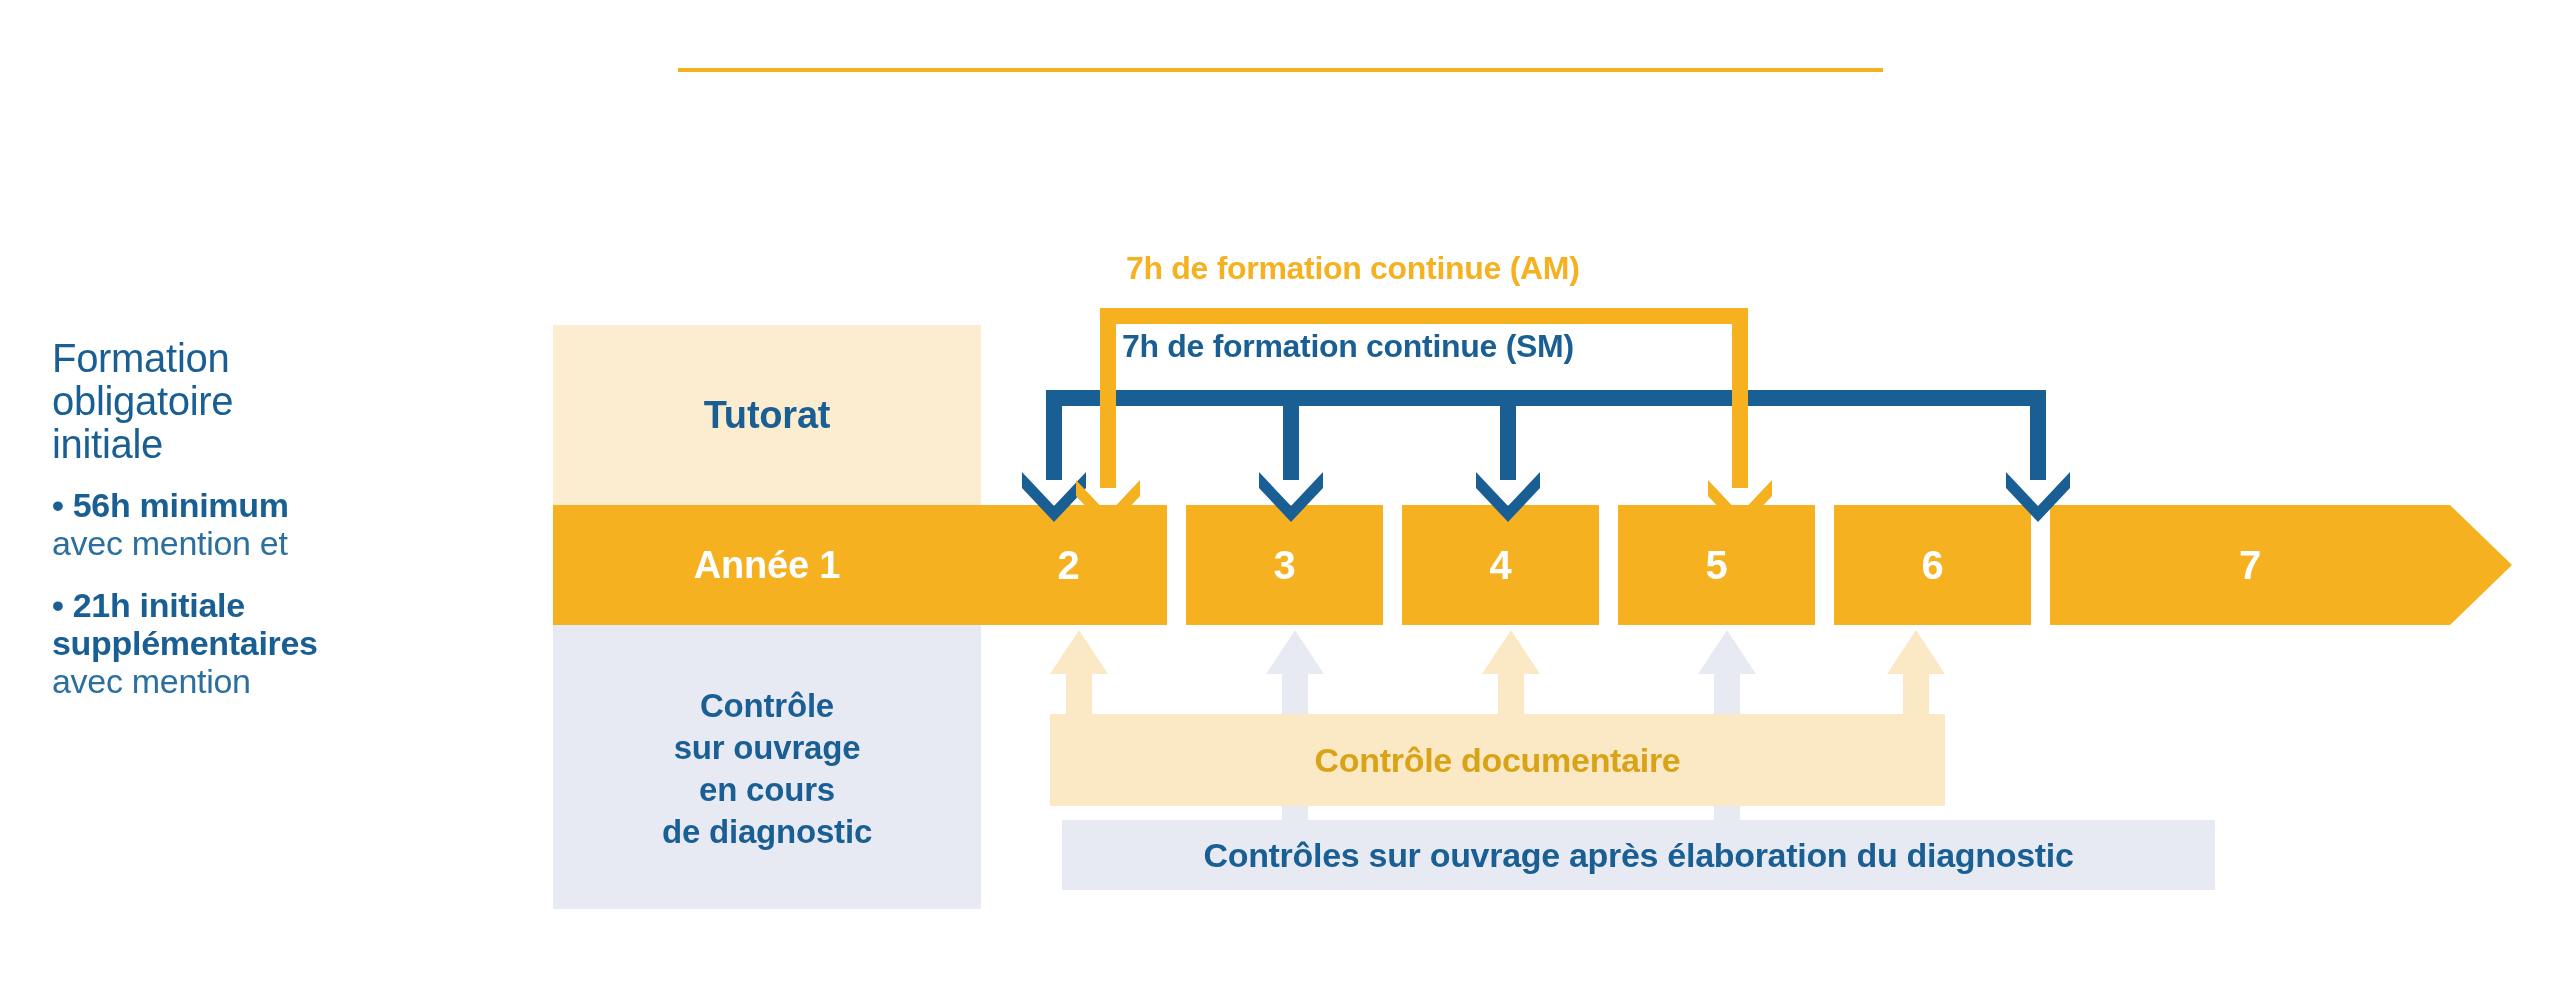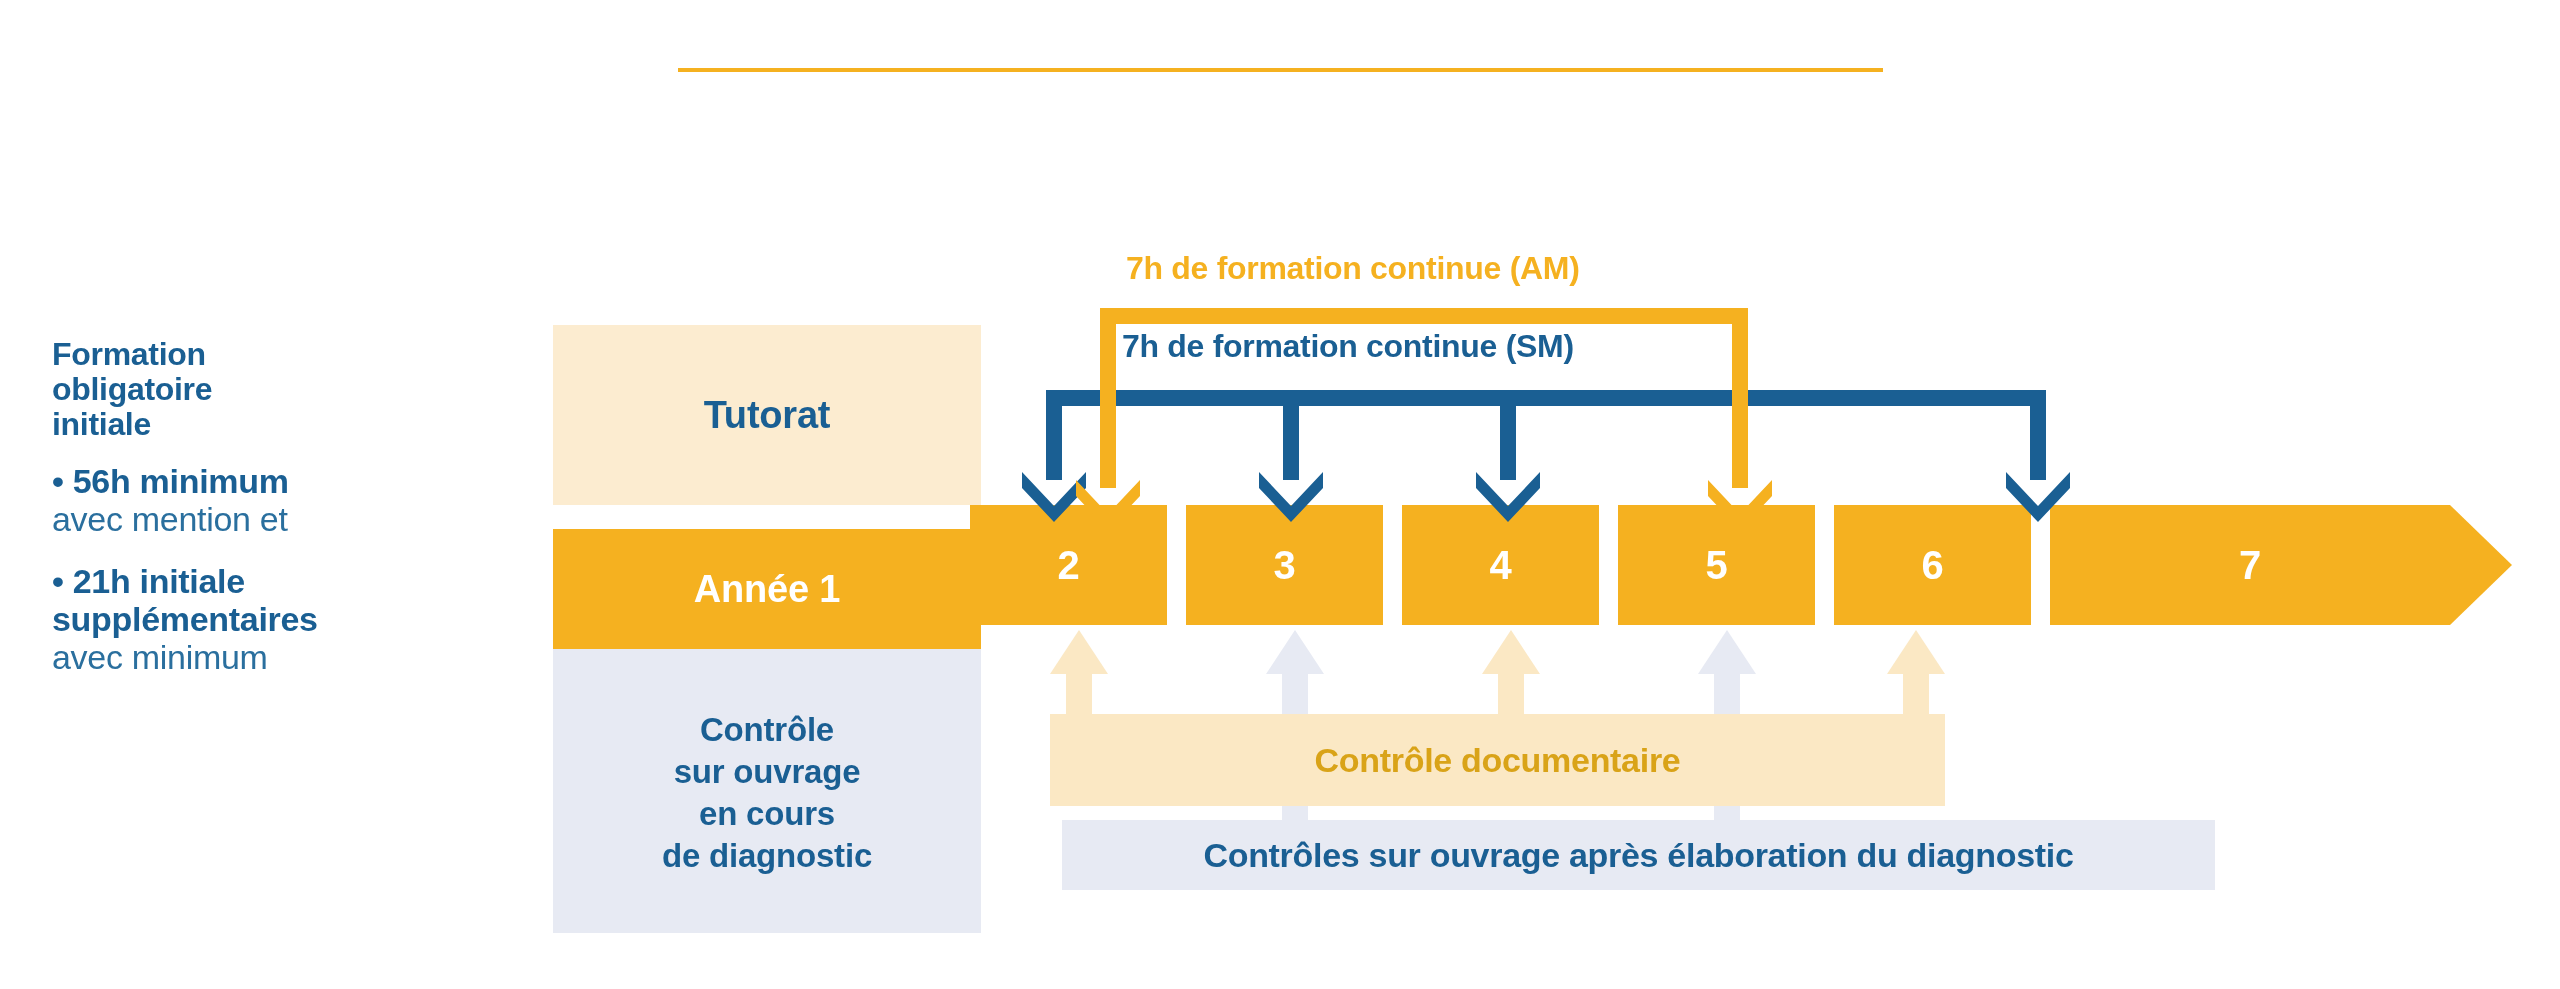--- a/index.html
+++ b/index.html
@@ -25,21 +25,21 @@
     letter-spacing:-0.5px;white-space:nowrap;
     padding:0 42px;line-height:60px;
   }
 
   
   .left-col{
     position:absolute;left:52px;top:338px;width:430px;
     color:#1a5f93;
   }
   .left-heading{
-    font-size:32px;font-weight:bold;line-height:1.0;color:#1a5f93;
+    font-size:40px;font-weight:normal;line-height:1.0;color:#1a5f93;
     letter-spacing:-0.3px;
   }
   .left-heading div{margin-bottom:3px;}
   .bullet-block{margin-top:22px;}
   .bullet-strong{
     font-size:34px;font-weight:bold;color:#1a5f93;line-height:1.12;
     letter-spacing:-0.3px;
   }
   .bullet-light{
     font-size:34px;font-weight:normal;color:#2a6f9e;line-height:1.12;
@@ -51,21 +51,21 @@
   .stack{position:absolute;left:553px;top:325px;width:428px;}
   .stack-tutorat{
     height:180px;background:#fcecd0;
     display:flex;align-items:center;justify-content:center;
   }
   .stack-tutorat span{
     font-size:38px;font-weight:bold;color:#1a5f93;letter-spacing:-0.2px;
   }
   .stack-annee{
     height:120px;background:#f5b120;
-    display:flex;align-items:center;justify-content:center;margin-top:24px;
+    display:flex;align-items:center;justify-content:center;
   }
   .stack-annee span{
     font-size:38px;font-weight:bold;color:#ffffff;letter-spacing:-0.2px;
   }
   .stack-controle{
     height:280px;background:#e7eaf3;
     display:flex;flex-direction:column;align-items:center;justify-content:center;
     padding-top:4px;
   }
   .stack-controle div{
@@ -158,21 +158,21 @@
       <div>obligatoire</div>
       <div>initiale</div>
     </div>
     <div class="bullet-block">
       <div class="bullet-strong">• 56h minimum</div>
       <div class="bullet-light">avec mention et</div>
     </div>
     <div class="bullet-block second">
       <div class="bullet-strong">• 21h initiale</div>
       <div class="bullet-strong">supplémentaires</div>
-      <div class="bullet-light">avec minimum</div>
+      <div class="bullet-light">avec mention</div>
     </div>
   </div>
 
   <div class="stack">
     <div class="stack-tutorat">
       <span>Tutorat</span>
     </div>
     <div class="stack-annee">
       <span>Année 1</span>
     </div>

